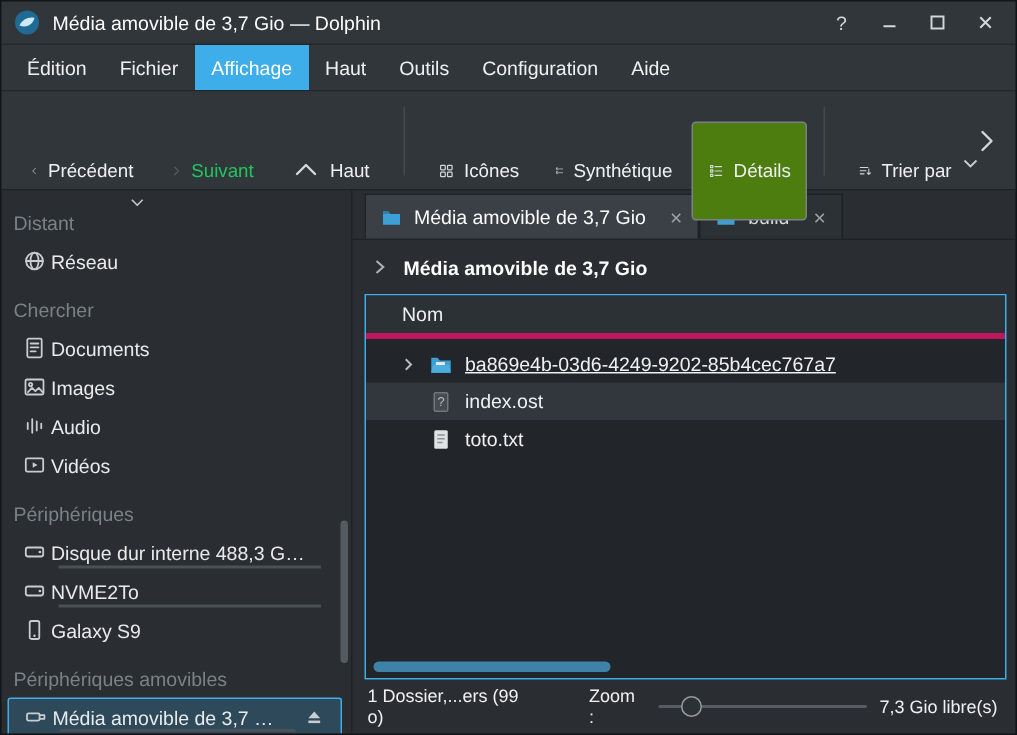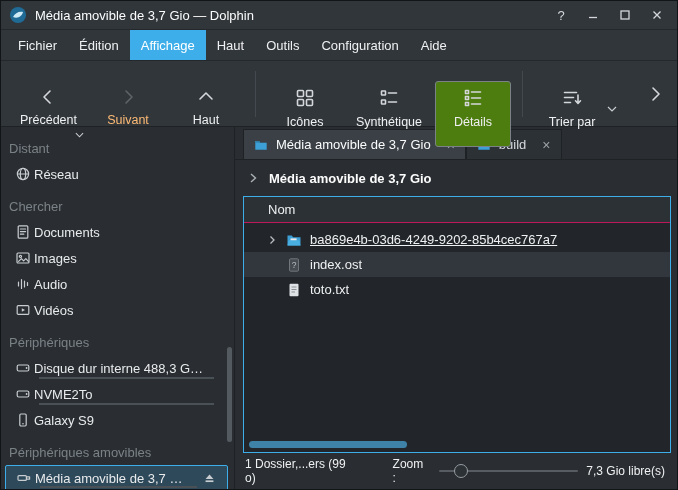--- a/index.html
+++ b/index.html
@@ -19,25 +19,25 @@
   .tb-btn{width:24px;height:20px;display:flex;align-items:center;justify-content:center;color:#d4d8db;border-radius:2px;}
   .tb-btn svg{stroke:#d4d8db;fill:none;stroke-width:1.3;}
 
   
   .menubar{height:30px;background:#31363b;display:flex;align-items:stretch;padding-left:6px;border-bottom:1px solid #24282c;flex:0 0 auto;}
   .menu-item{padding:0 11px;display:flex;align-items:center;color:#eff0f1;}
   .menu-item.active{background:var(--accent,#3daee9);color:#ffffff;}
 
   
   .toolbar{height:65px;background:#31363b;display:flex;align-items:center;padding:0 8px;border-bottom:1px solid #1e2225;gap:2px;flex:0 0 auto;}
-  .tool{position:relative;display:flex;flex-direction:column;align-items:center;gap:6px;
+  .tool{position:relative;display:flex;flex-direction:row;align-items:center;justify-content:center;gap:6px;
         padding:5px 10px;min-width:54px;height:54px;border:1px solid transparent;border-radius:3px;white-space:nowrap;margin-top:40px;}
   .tool .lbl{font-size:12.5px;}
   .tool.selected{background:#4d7c0f;border-color:#7b8287;}
-  .tool.disabled{color:#fdba74;}
+  .tool.disabled{color:#22c55e;}
   .tool.disabled .ticon{stroke:#5d6468;}
   .caret{position:absolute;}
   .caret.back-caret{right:3px;bottom:8px;}
   .caret.sort-caret{right:-8px;top:24px;}
   .tsep{width:1px;height:46px;background:#43494e;margin:0 9px;flex:0 0 1px;}
   .tool-overflow{margin-left:auto;display:flex;align-items:center;justify-content:center;width:26px;height:48px;}
 
   
   .body{flex:1;display:flex;min-height:0;}
 
@@ -56,21 +56,21 @@
   .main{flex:1;display:flex;flex-direction:column;min-width:0;}
   .tabbar{height:30px;display:flex;align-items:stretch;padding:2px 0 0 8px;border-bottom:1px solid #1e2225;flex:0 0 auto;}
   .tab{display:flex;align-items:center;gap:8px;padding:0 10px;border:1px solid #1e2225;border-bottom:none;background:#2c3136;color:#d7dadd;}
   .tab.active{background:#3a4046;color:#fcfcfc;}
   .tab .close{color:#9da2a6;margin-left:8px;font-size:14px;line-height:1;}
   .crumbrow{height:36px;display:flex;align-items:center;gap:10px;padding-left:12px;flex:0 0 auto;}
   .crumb-label{font-weight:bold;color:#fcfcfc;}
 
   
   .view{flex:1;margin:0 6px 0 8px;border:1px solid var(--accent,#3daee9);background:#22262a;position:relative;display:flex;flex-direction:column;min-height:0;}
-  .view-header{height:25px;display:flex;align-items:center;padding-left:24px;background:#2c3136;border-bottom:1px solid #be185d;flex:0 0 auto;}
+  .view-header{height:25px;display:flex;align-items:center;padding-left:24px;background:#2c3136;border-bottom:4px solid #be185d;flex:0 0 auto;}
   .rows{padding-top:4px;}
   .frow{height:25px;display:flex;align-items:center;gap:8px;padding-left:22px;}
   .frow.hover{background:#31373c;}
   .expander{width:12px;height:12px;display:flex;align-items:center;justify-content:center;flex:0 0 12px;}
   .fname.underline{text-decoration:underline;}
   .hscroll{position:absolute;left:5px;right:5px;bottom:4px;height:7px;}
   .hscroll .handle{height:100%;background:#3f82a8;border-radius:3.5px;}
 
   
   .statusbar{height:36px;display:flex;align-items:center;padding:0 12px 0 10px;gap:8px;flex:0 0 auto;font-size:12px;}
@@ -107,22 +107,22 @@
         </svg>
     </span>
     <span class="tb-btn">
       <svg width="16" height="16" viewBox="0 0 16 16">
           <path d="M4.5 4.5l7 7M11.5 4.5l-7 7"></path>
         </svg>
     </span>
   </div>
 
   <div class="menubar">
+    <span class="menu-item">Édition</span>
     <span class="menu-item">Fichier</span>
-    <span class="menu-item">Édition</span>
     <span class="menu-item active">Affichage</span>
     <span class="menu-item">Haut</span>
     <span class="menu-item">Outils</span>
     <span class="menu-item">Configuration</span>
     <span class="menu-item">Aide</span>
   </div>
 
   <div class="toolbar">
     <div class="tool">
       <svg class="ticon" width="20" height="20" viewBox="0 0 20 20">

